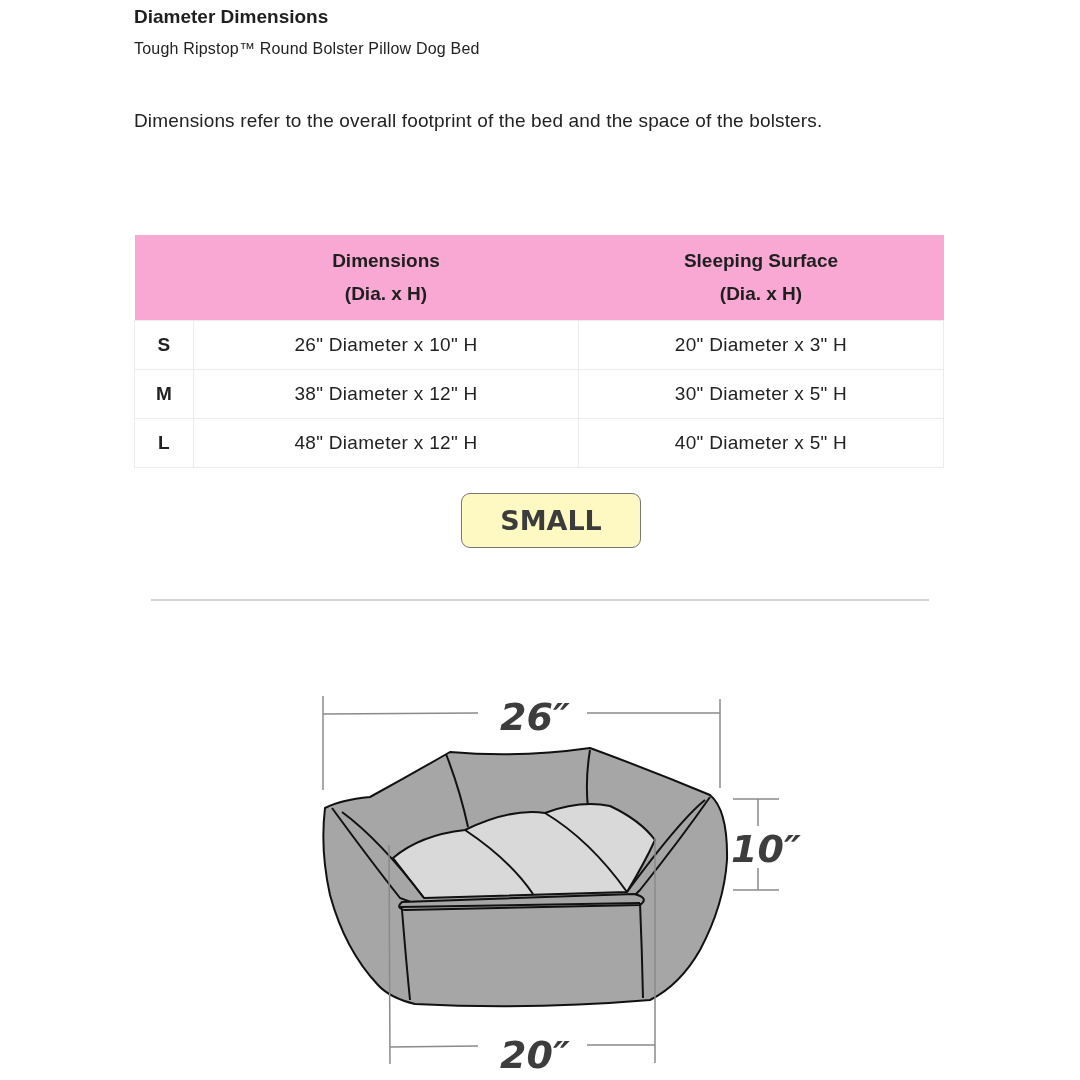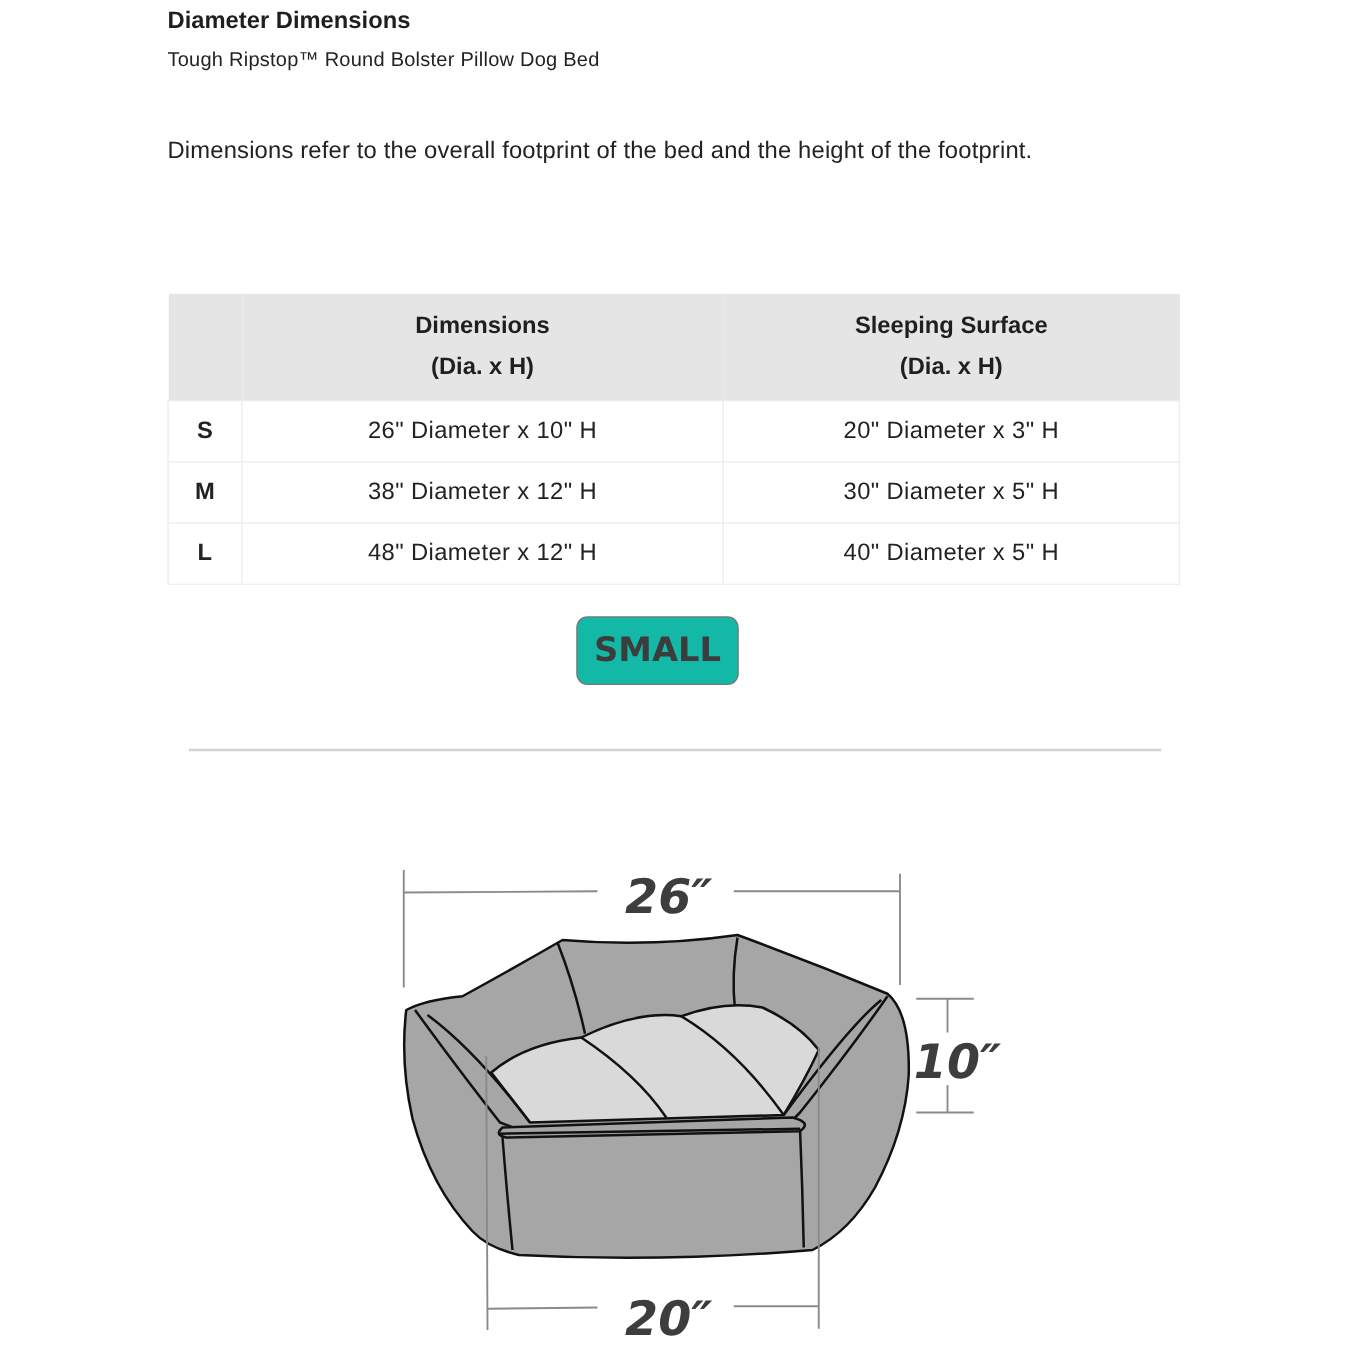--- a/index.html
+++ b/index.html
@@ -3,37 +3,37 @@
 <meta charset="utf-8">
 <style>
   * { box-sizing: border-box; margin: 0; padding: 0; }
   html, body { width: 1080px; height: 1080px; background: #ffffff; overflow: hidden; }
   body { font-family: "Liberation Sans", sans-serif; color: #1f1f1f; position: relative; }
   .title { position: absolute; left: 134px; top: 6px; font-size: 19px; font-weight: bold; color: #1f1f1f; }
   .subtitle { position: absolute; left: 134px; top: 40px; font-size: 16px; color: #222; letter-spacing: 0.2px; }
   .desc { position: absolute; left: 134px; top: 104px; width: 810px; font-size: 19px; line-height: 33.5px; color: #222; letter-spacing: 0.15px; }
   .desc p { margin: 0; }
   table.dims { position: absolute; left: 134px; top: 235px; width: 810px; border-collapse: collapse; font-size: 19px; }
-  table.dims th { background: #e5e5e5; font-weight: bold; height: 85px; line-height: 33px; text-align: center; color: #1f1f1f; border: none; }
+  table.dims th { background: #f9a8d4; font-weight: bold; height: 85px; line-height: 33px; text-align: center; color: #1f1f1f; border: none; }
   table.dims td { height: 49px; text-align: center; border: 1px solid #ececec; color: #222; letter-spacing: 0.3px; }
   table.dims td.size { width: 59px; font-weight: bold; }
   table.dims td.col1 { width: 385px; }
-  .size-btn { position: absolute; left: 461px; top: 493px; width: 130px; height: 55px; border: 1.5px solid #777; border-radius: 9px; background: #14b8a6; display: flex; align-items: center; justify-content: center; font-family: "DejaVu Sans", sans-serif; font-weight: bold; font-size: 27px; color: #3c3c3c; cursor: pointer; }
+  .size-btn { position: absolute; left: 461px; top: 493px; width: 180px; height: 55px; border: 1.5px solid #777; border-radius: 9px; background: #fef9c3; display: flex; align-items: center; justify-content: center; font-family: "DejaVu Sans", sans-serif; font-weight: bold; font-size: 27px; color: #3c3c3c; cursor: pointer; }
   .divider { position: absolute; left: 151px; top: 599px; width: 778px; height: 2px; background: #d4d4d4; }
   .diagram { position: absolute; left: 300px; top: 680px; width: 520px; height: 400px; }
   .dim-label { font-family: "DejaVu Sans", sans-serif; font-weight: bold; font-style: italic; fill: #3d3d3d; }
 </style>
 </head>
 <body>
 
 <div class="title">Diameter Dimensions</div>
 <div class="subtitle">Tough Ripstop™ Round Bolster Pillow Dog Bed</div>
 
 <div class="desc">
-  <p>Dimensions refer to the overall footprint of the bed and the height of the footprint.</p>
+  <p>Dimensions refer to the overall footprint of the bed and the space of the bolsters.</p>
 </div>
 
 <table class="dims">
   <thead>
     <tr>
       <th></th>
       <th>
         <div>Dimensions</div>
         <div>(Dia. x H)</div>
       </th>

